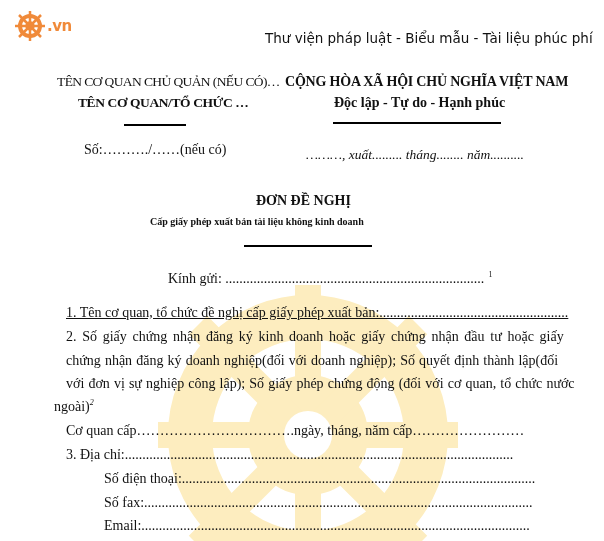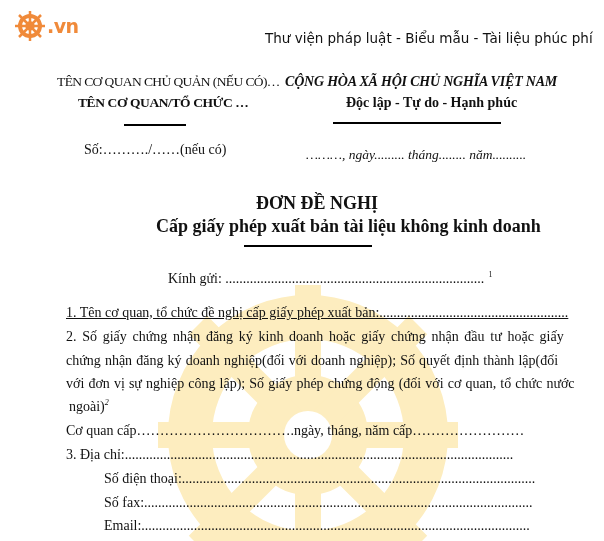--- a/index.html
+++ b/index.html
@@ -1,20 +1,20 @@
 <!DOCTYPE html>
 <html><head>
 <meta charset="utf-8">
 <style>
   html,body{margin:0;padding:0;background:#fff;}
   body{width:604px;height:541px;overflow:hidden;position:relative;font-family:"Liberation Serif",serif;color:#111;}
   .abs{position:absolute;white-space:nowrap;}
   .logo{left:15px;top:11px;display:flex;align-items:center;color:#f08a3a;font-family:"DejaVu Sans",sans-serif;font-weight:bold;font-size:25px;letter-spacing:-0.5px;}
   .logo svg{margin-right:2px;}
-  .logo .vn{font-size:19px;}
+  .logo .vn{font-size:15px;}
   .tagline{left:265px;top:30px;font-family:"DejaVu Sans",sans-serif;font-size:13.5px;color:#111;}
   .watermark{position:absolute;left:158px;top:285px;width:300px;height:300px;z-index:0;}
   .content{position:relative;z-index:1;}
   .t{font-size:14px;}
   .b{font-weight:bold;}
   .rule{position:absolute;height:1.5px;background:#000;}
 </style>
 </head>
 <body>
 
@@ -45,39 +45,39 @@
     </svg>
       <span class="vn">.vn</span>
   </div>
   <div class="abs tagline">Thư viện pháp luật - Biểu mẫu - Tài liệu phúc phí</div>
 
   <div class="abs t" style="left:57px;top:74px;font-size:13.5px;letter-spacing:-0.6px;">TÊN CƠ QUAN CHỦ QUẢN (NẾU CÓ)…</div>
   <div class="abs t b" style="left:78px;top:95px;font-size:13.5px;letter-spacing:-0.4px;">TÊN CƠ QUAN/TỔ CHỨC  …</div>
   <div class="rule" style="left:124px;top:124px;width:62px;"></div>
   <div class="abs t" style="left:84px;top:142px;font-size:14px;">Số:………./……(nếu có)</div>
 
-  <div class="abs t b" style="left:285px;top:74px;font-size:14px;letter-spacing:-0.2px;font-style:italic;">CỘNG HÒA XÃ HỘI CHỦ NGHĨA VIỆT NAM</div>
-  <div class="abs t b" style="left:334px;top:95px;font-size:14px;margin-left:12px;">Độc lập - Tự do - Hạnh phúc</div>
+  <div class="abs t b" style="left:285px;top:74px;font-size:14px;letter-spacing:-0.2px;">CỘNG HÒA XÃ HỘI CHỦ NGHĨA VIỆT NAM</div>
+  <div class="abs t b" style="left:334px;top:95px;font-size:14px;">Độc lập - Tự do - Hạnh phúc</div>
   <div class="rule" style="left:333px;top:122px;width:168px;"></div>
-  <div class="abs t" style="left:306px;top:147px;font-size:13.5px;font-style:italic;">………, ngày......... tháng........ năm..........</div>
+  <div class="abs t" style="left:306px;top:147px;font-size:13.5px;font-style:italic;">………, xuất......... tháng........ năm..........</div>
 
-  <div class="abs t b" style="left:256px;top:193px;font-size:18px;">ĐƠN ĐỀ NGHỊ</div>
-  <div class="abs t b" style="left:156px;top:216px;font-size:18px;">Cấp giấy phép xuất bản tài liệu không kinh doanh</div>
+  <div class="abs t b" style="left:256px;top:193px;font-size:14px;">ĐƠN ĐỀ NGHỊ</div>
+  <div class="abs t b" style="left:150px;top:216px;font-size:10px;">Cấp giấy phép xuất bản tài liệu không kinh doanh</div>
   <div class="rule" style="left:244px;top:245px;width:128px;"></div>
 
   <div class="abs t" style="left:156px;top:270px;margin-left:12px;">
     <span>Kính gửi: ..........................................................................</span><sup style="font-size:8px;margin-left:4px;">1</sup>
   </div>
 
   <div class="abs t" style="left:66px;top:305px;text-decoration:underline;">1. Tên cơ quan, tổ chức đề nghị cấp giấy phép xuất bản:......................................................</div>
 
   <div class="abs t" style="left:66px;top:329px;word-spacing:2.2px;">2. Số giấy chứng nhận đăng ký kinh doanh hoặc giấy chứng nhận đầu tư hoặc giấy</div>
   <div class="abs t" style="left:66px;top:353px;word-spacing:0.6px;">chứng nhận đăng ký doanh nghiệp(đối với doanh nghiệp); Số quyết định thành lập(đối</div>
   <div class="abs t" style="left:66px;top:376px;word-spacing:0.6px;">với đơn vị sự nghiệp công lập); Số giấy phép chứng động (đối với cơ quan, tổ chức nước</div>
-  <div class="abs t" style="left:69px;top:398px;">
+  <div class="abs t" style="left:54px;top:398px;">
     <span>ngoài)</span><sup style="font-size:8px;font-style:italic;">2</sup>
   </div>
 
   <div class="abs t" style="left:66px;top:423px;">Cơ quan cấp…………………………….ngày, tháng, năm cấp……………………</div>
   <div class="abs t" style="left:66px;top:447px;">3. Địa chỉ:...............................................................................................................</div>
   <div class="abs t" style="left:104px;top:471px;">Số điện thoại:.....................................................................................................</div>
   <div class="abs t" style="left:104px;top:495px;">Số fax:...............................................................................................................</div>
   <div class="abs t" style="left:104px;top:518px;">Email:...............................................................................................................</div>
 </div>
 

